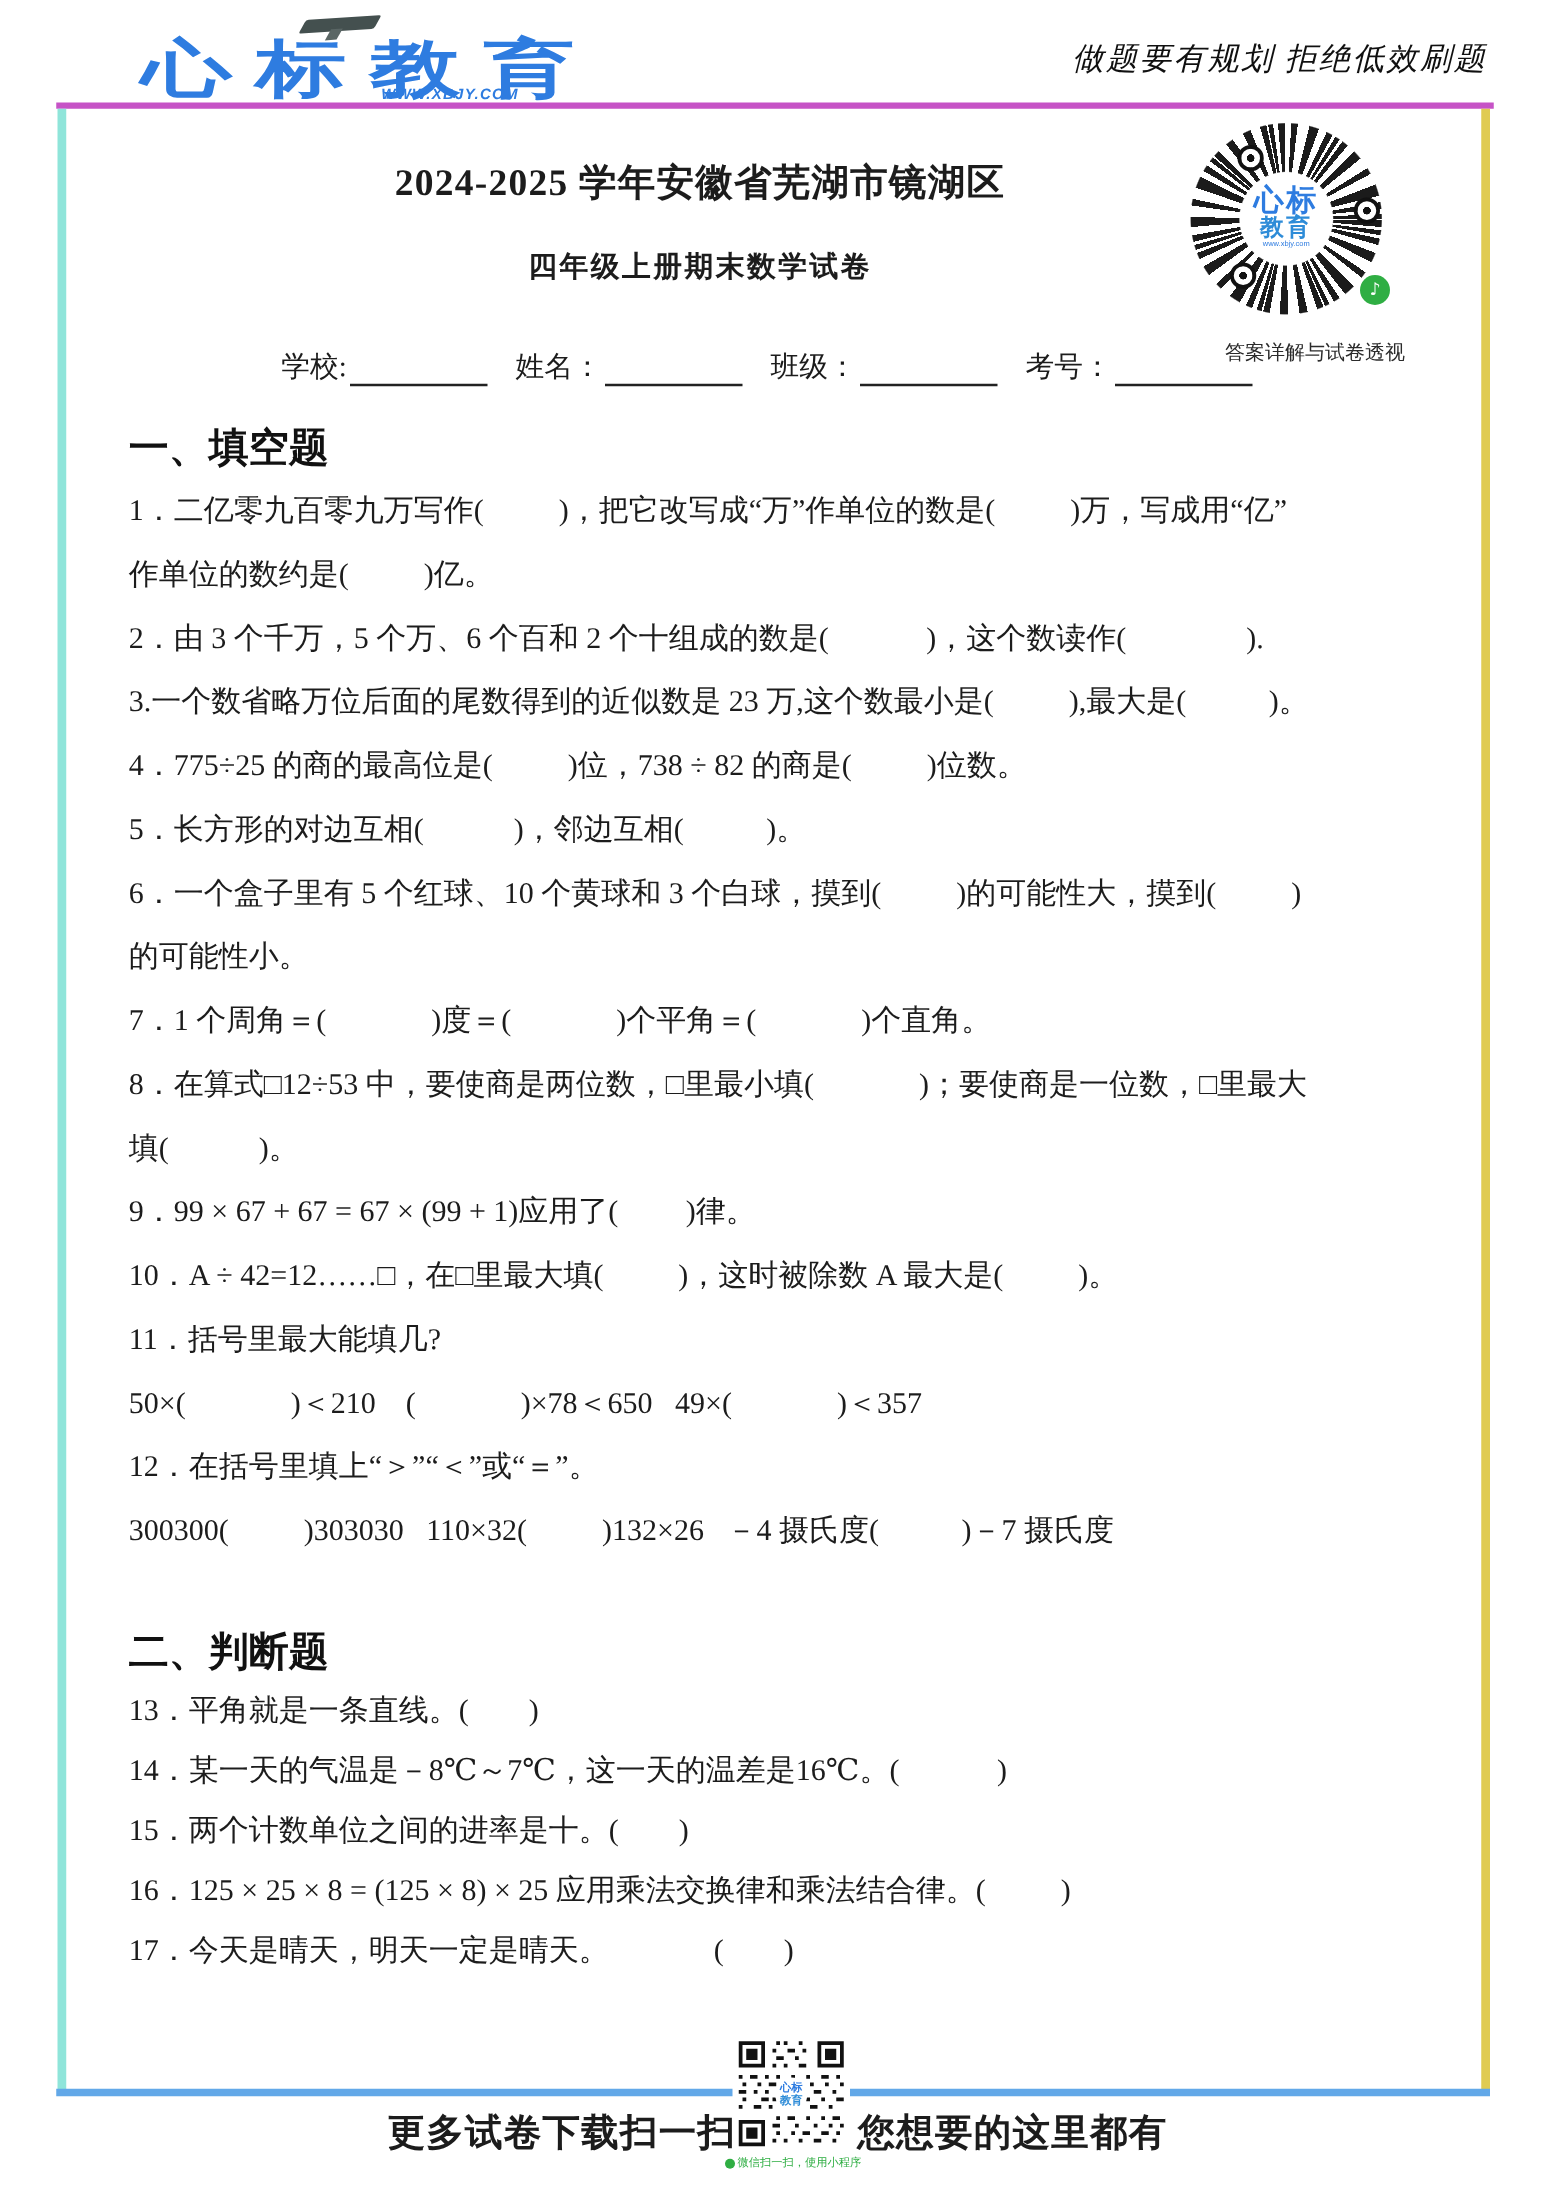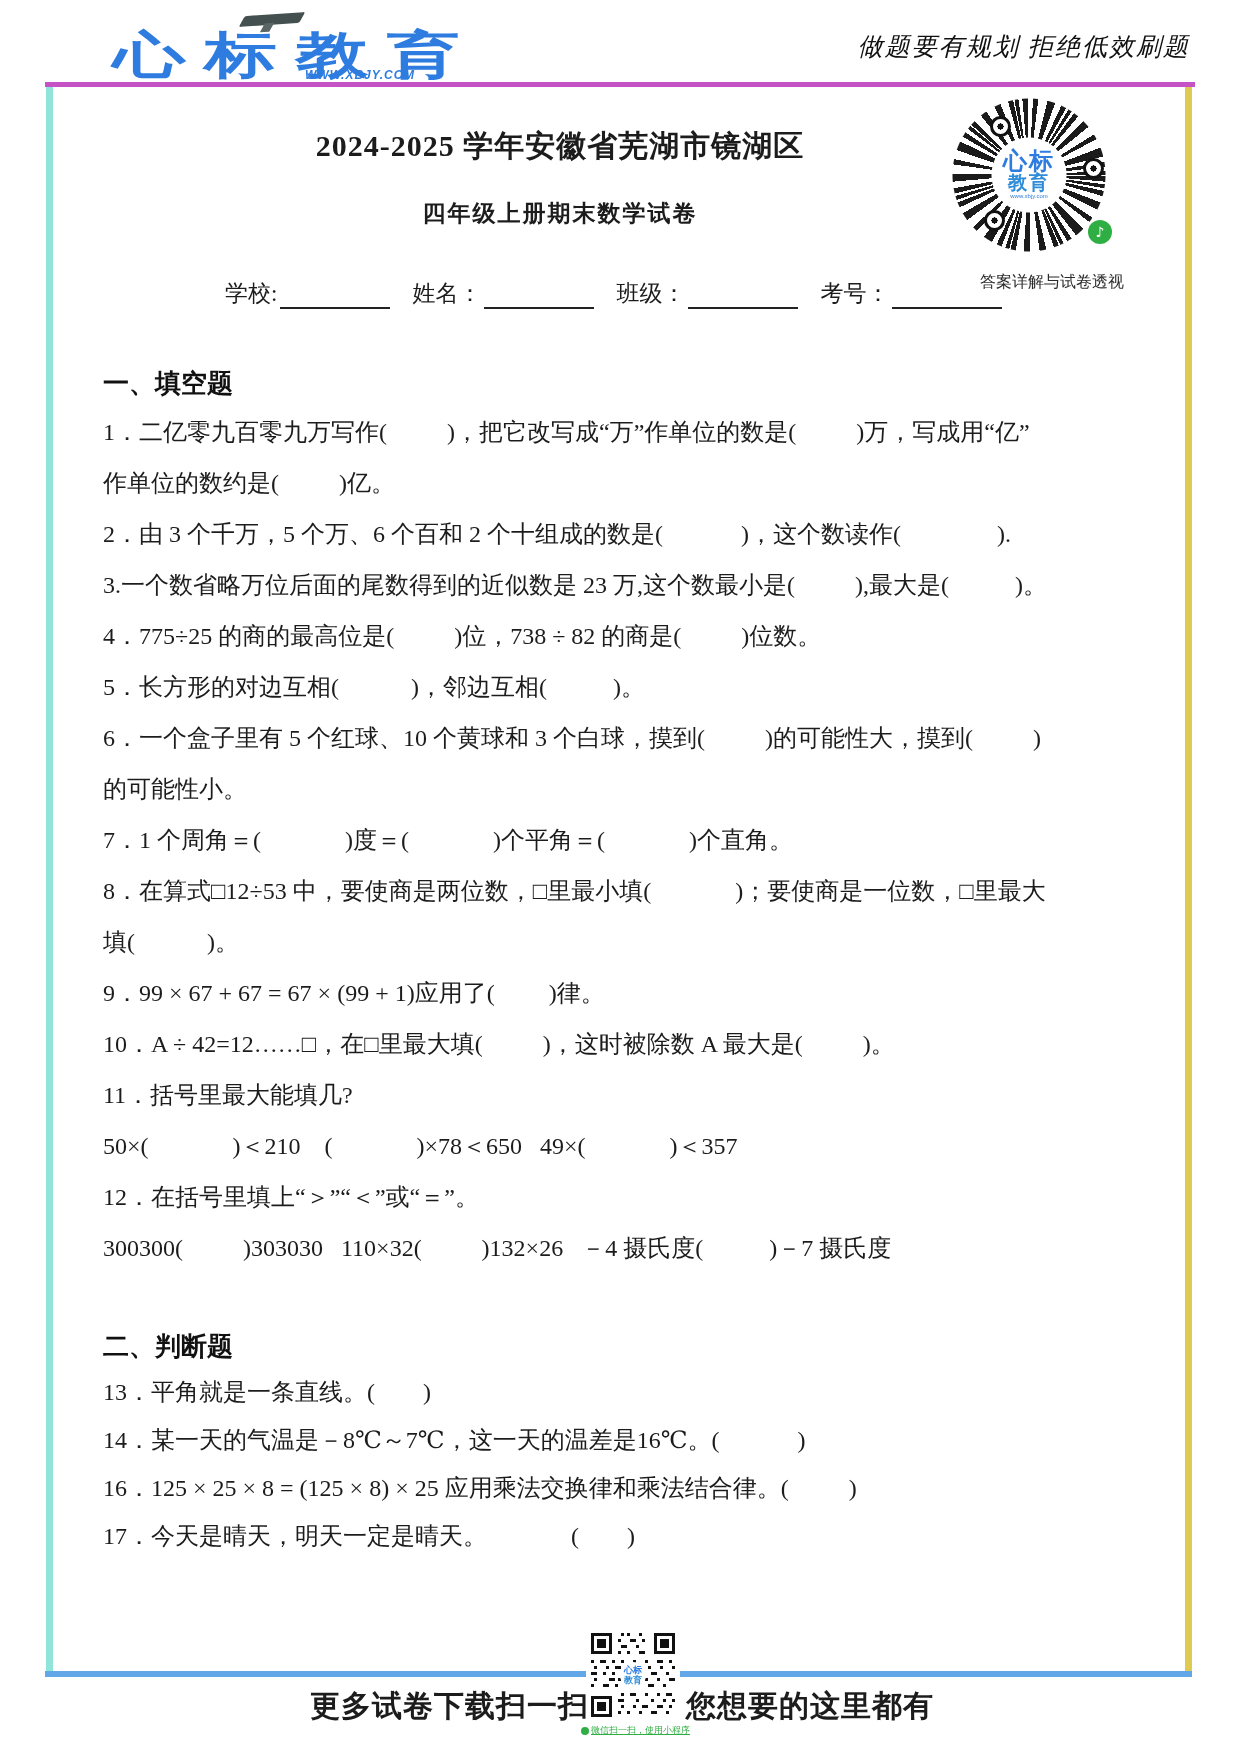--- a/index.html
+++ b/index.html
@@ -58,34 +58,34 @@
   .form{position:absolute;left:225px;top:278px;font-size:23px;white-space:nowrap;}
   .fblank{display:inline-block;width:110px;height:22px;border-bottom:2px solid #222;
           margin:0 22px 0 3px;vertical-align:bottom;}
   .fblank.last{margin-right:0;}
 
   
   .sec{position:absolute;left:103px;width:1075px;}
   .sec1{top:336px;} .sec2{top:1300px;}
   .sec-heading{height:46px;display:flex;align-items:center;
                font-family:"Liberation Sans","DejaVu Sans",sans-serif;
-               font-weight:700;font-size:26px;color:#111;margin-top:24px;}
+               font-weight:700;font-size:32px;color:#111;}
   .sec2 .sec-heading{height:44px;}
   .line{height:51px;display:flex;align-items:center;white-space:pre;
         font-size:24px;color:#1c1c1c;}
   .sec2 .line{height:48px;}
 
   
   .f-text1{position:absolute;left:310px;top:1686px;font-size:30px;font-weight:600;letter-spacing:1px;}
   .f-text2{position:absolute;left:686px;top:1686px;font-size:30px;font-weight:600;letter-spacing:1px;}
   .fqr{position:absolute;left:586px;top:1628px;width:94px;height:94px;background:#fff;
        z-index:3;display:flex;align-items:center;justify-content:center;}
-  .fqr-caption{position:absolute;left:580px;top:1724px;width:110px;text-align:right;
+  .fqr-caption{position:absolute;left:580px;top:1724px;width:110px;text-align:left;
                font-size:9px;color:#2fae43;font-family:"Liberation Sans",sans-serif;z-index:3;
-               white-space:nowrap;text-decoration:underline;}
+               white-space:nowrap;}
   .wx-dot{display:inline-block;width:8px;height:8px;border-radius:50%;background:#2fae43;
           vertical-align:middle;margin-right:2px;}
 </style>
 </head>
 <body>
 
 <div class="page">
 
   <div class="logo">
     <div class="logo-cap"></div>
@@ -138,20 +138,21 @@
     <div class="line">11．括号里最大能填几?</div>
     <div class="line">50×(              )＜210    (              )×78＜650   49×(              )＜357</div>
     <div class="line">12．在括号里填上“＞”“＜”或“＝”。</div>
     <div class="line">300300(          )303030   110×32(          )132×26   －4 摄氏度(           )－7 摄氏度</div>
   </div>
 
   <div class="sec sec2">
     <div class="sec-heading">二、判断题</div>
     <div class="line">13．平角就是一条直线。(        )</div>
     <div class="line">14．某一天的气温是－8℃～7℃，这一天的温差是16℃。(             )</div>
+    <div class="line">15．两个计数单位之间的进率是十。(        )</div>
     <div class="line">16．125 × 25 × 8 = (125 × 8) × 25 应用乘法交换律和乘法结合律。(          )</div>
     <div class="line">17．今天是晴天，明天一定是晴天。              (        )</div>
   </div>
 
   <div class="f-text1">更多试卷下载扫一扫</div>
   <div class="fqr">
     <svg width="90" height="90" viewBox="0 0 90 90">
       <rect x="0" y="0" width="90" height="90" fill="#ffffff"></rect>
       <g fill="#111111">
         <rect x="3" y="3" width="21" height="21"></rect>

